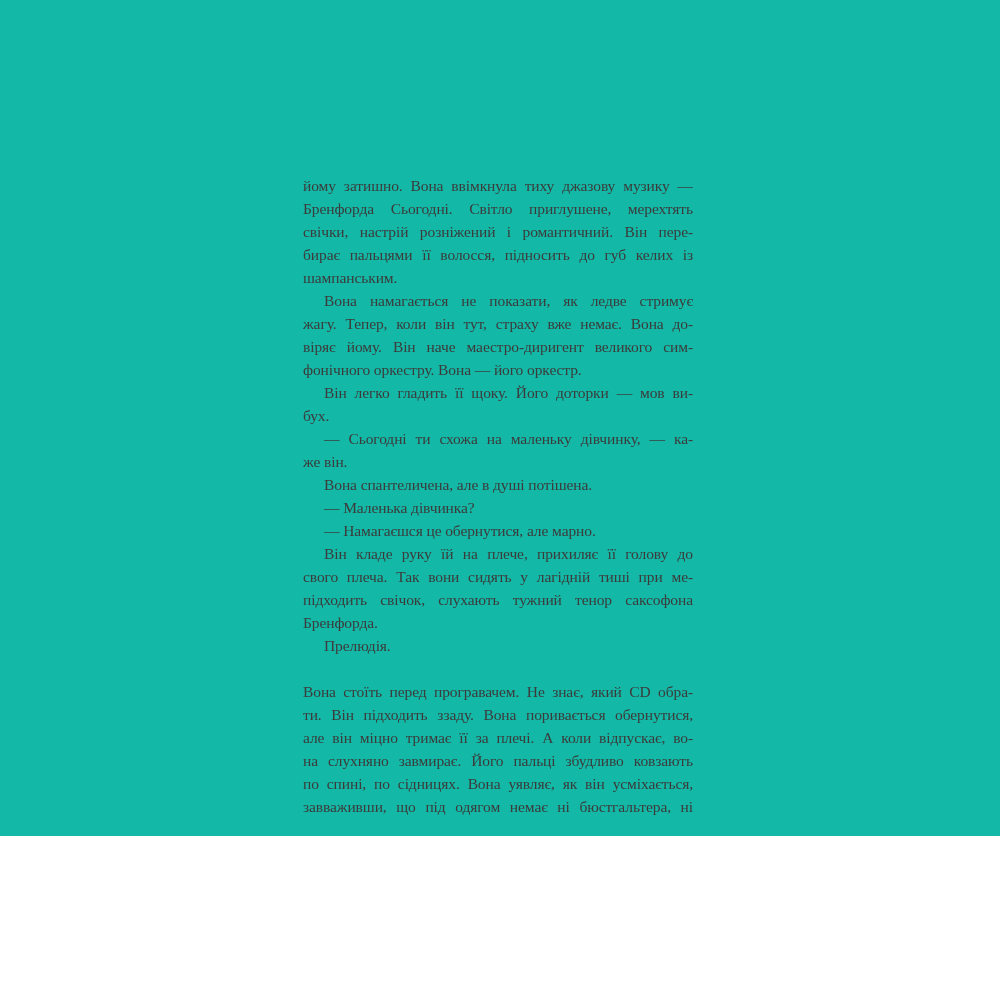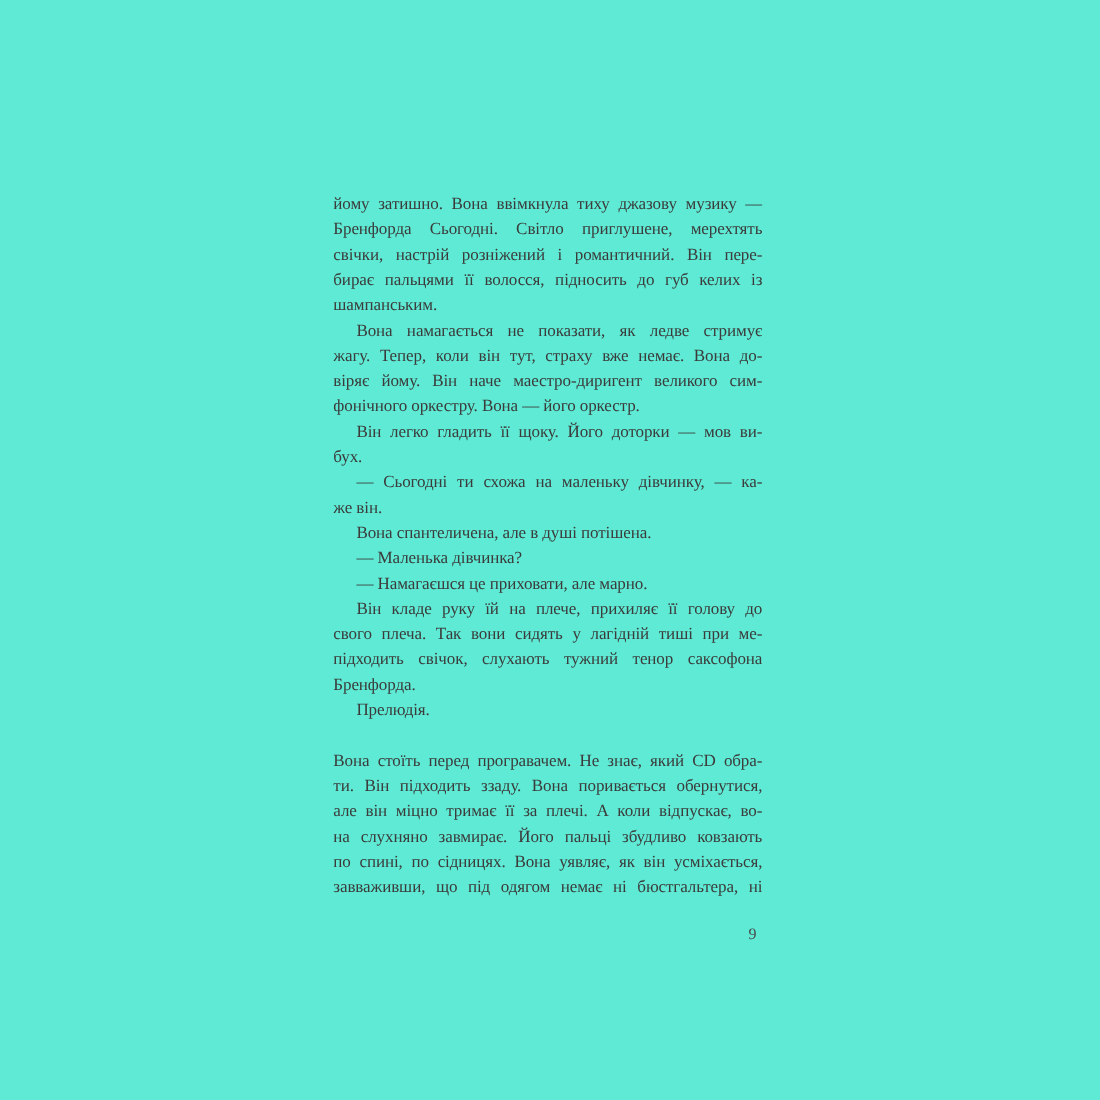--- a/index.html
+++ b/index.html
@@ -3,22 +3,22 @@
 <meta charset="utf-8">
 <style>
   html, body {
     margin: 0;
     padding: 0;
     background: #ffffff;
   }
   .book-page {
     position: relative;
     width: 1000px;
-    height: 1000px;
-    background: #5eead4;
+    height: 836px;
+    background: #14b8a6;
     overflow: hidden;
     font-family: "Liberation Serif", "DejaVu Serif", serif;
   }
   .text-block {
     position: absolute;
     left: 303px;
     top: 174px;
     width: 390px;
     color: #3b3b3b;
     font-size: 15.5px;
@@ -84,21 +84,21 @@
         <div class="line indent">— Сьогодні ти схожа на маленьку дівчинку, — ка-</div>
         <div class="line last">же він.</div>
       </div>
       <div class="paragraph">
         <div class="line last indent">Вона спантеличена, але в душі потішена.</div>
       </div>
       <div class="paragraph">
         <div class="line last indent">— Маленька дівчинка?</div>
       </div>
       <div class="paragraph">
-        <div class="line last indent">— Намагаєшся це приховати, але марно.</div>
+        <div class="line last indent">— Намагаєшся це обернутися, але марно.</div>
       </div>
       <div class="paragraph">
         <div class="line indent">Він кладе руку їй на плече, прихиляє її голову до</div>
         <div class="line">свого плеча. Так вони сидять у лагідній тиші при ме-</div>
         <div class="line">підходить свічок, слухають тужний тенор саксофона</div>
         <div class="line last">Бренфорда.</div>
       </div>
       <div class="paragraph">
         <div class="line last indent">Прелюдія.</div>
       </div>

